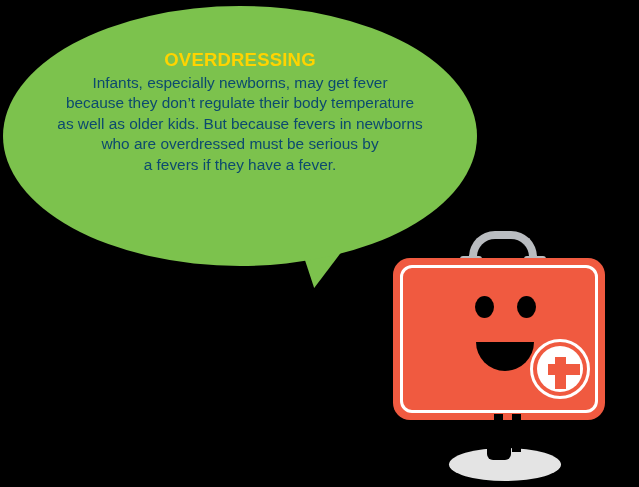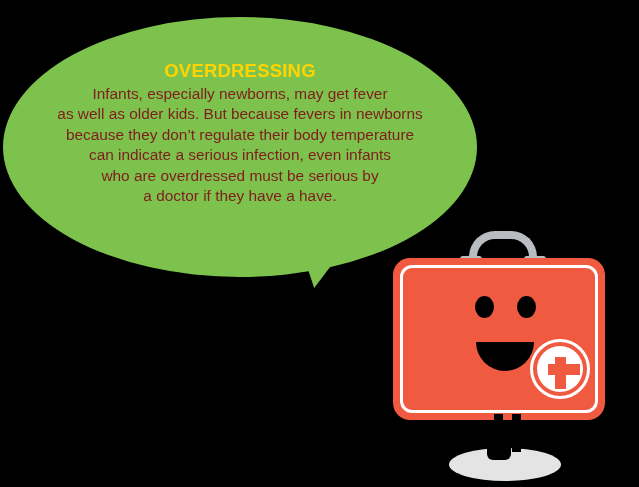--- a/index.html
+++ b/index.html
@@ -13,21 +13,21 @@
     height: 487px;
     background: #000000;
     overflow: hidden;
     font-family: "Liberation Sans", sans-serif;
   }
 
   
   #speech-bubble {
     position: absolute;
     left: 3px;
-    top: 17px;
+    top: 6px;
     width: 474px;
     height: 260px;
     background: #7cc24d;
     border-radius: 50% / 50%;
     z-index: 3;
   }
   #bubble-tail {
     position: absolute;
     left: 268px;
     top: 196px;
@@ -52,21 +52,21 @@
     color: #ffd400;
     font-size: 18.5px;
     font-weight: bold;
     letter-spacing: 0.2px;
     line-height: 24px;
     margin-bottom: 1px;
   }
   .bubble-line {
     font-size: 15.4px;
     line-height: 20.4px;
-    color: #7f1d1d;
+    color: #0c4a6e;
     white-space: nowrap;
   }
 
   
   #kit-shadow {
     position: absolute;
     left: 449px;
     top: 448px;
     width: 112px;
     height: 33px;
@@ -227,25 +227,24 @@
   <div class="shadow-leg" id="shadow-leg-left"></div>
   <div class="shadow-leg" id="shadow-leg-right"></div>
   <div id="shadow-notch"></div>
 
   <div id="bubble-tail"></div>
 
   <div id="speech-bubble">
     <div id="bubble-text">
       <div id="bubble-heading">OVERDRESSING</div>
       <div class="bubble-line">Infants, especially newborns, may get fever</div>
+      <div class="bubble-line">because they don’t regulate their body temperature</div>
       <div class="bubble-line">as well as older kids. But because fevers in newborns</div>
-      <div class="bubble-line">because they don’t regulate their body temperature</div>
-      <div class="bubble-line">can indicate a serious infection, even infants</div>
       <div class="bubble-line">who are overdressed must be serious by</div>
-      <div class="bubble-line">a doctor if they have a have.</div>
+      <div class="bubble-line">a fevers if they have a fever.</div>
     </div>
   </div>
 
   <div class="kit-leg" style="left:494px; top:414px;"></div>
   <div class="kit-leg" style="left:512px; top:414px;"></div>
 
   <div id="kit-handle">
     <div id="handle-arch"></div>
     <div class="handle-foot" id="handle-foot-left"></div>
     <div class="handle-foot" id="handle-foot-right"></div>

